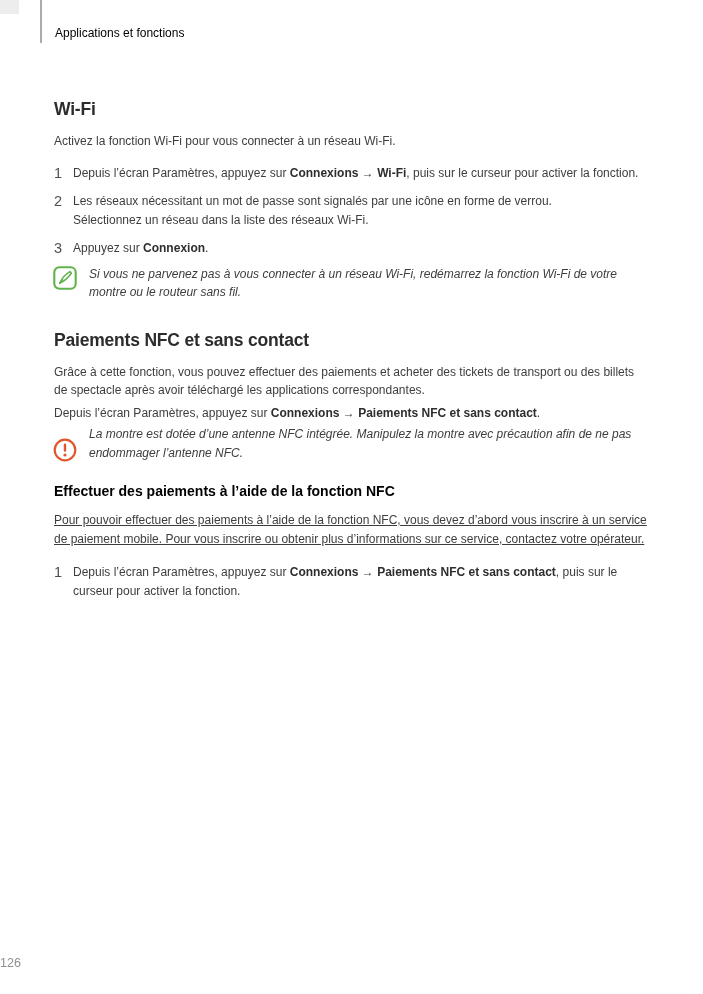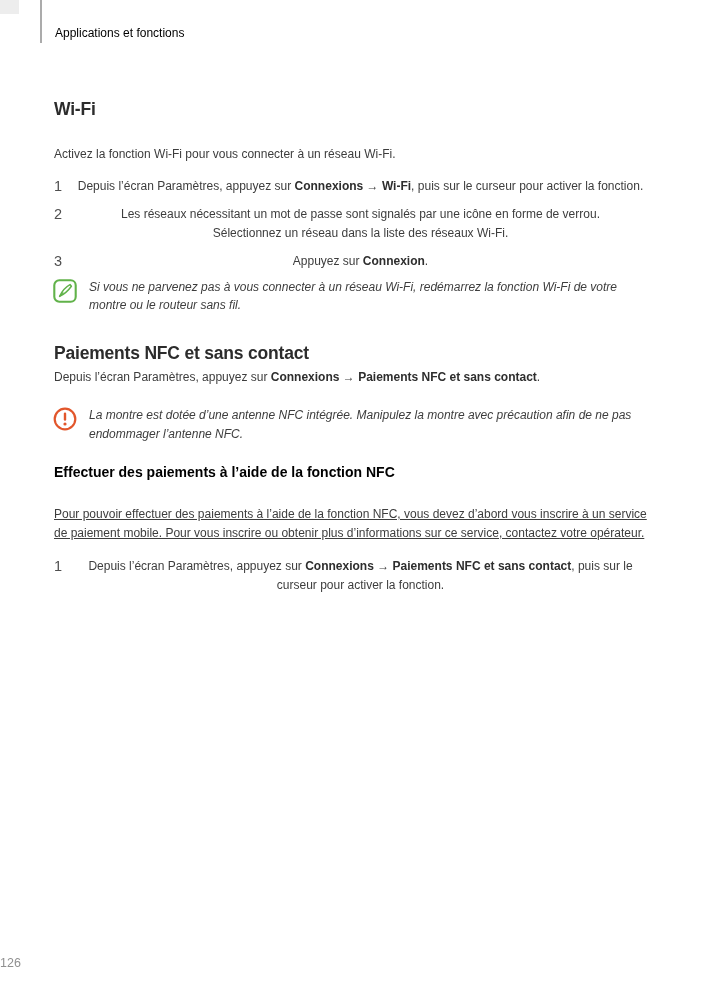--- a/index.html
+++ b/index.html
@@ -50,47 +50,47 @@
     font-size: 14px;
     line-height: 16px;
     font-weight: bold;
     color: #000000;
   }
   .body, .step-text, .callout-text {
     font-size: 12px;
     line-height: 18.5px;
     color: #3d3d3d;
   }
-  p.body { margin: 25px 0 0 0; }
+  p.body { margin: 12px 0 0 0; }
   p.body.tight { margin: 4px 0 0 0; }
   .bold { font-weight: bold; color: #2e2e2e; }
   .steps { margin: 13px 0 0 0; }
   .step {
     display: flex;
     align-items: flex-start;
     margin: 0 0 10px 0;
   }
   .step:last-child { margin-bottom: 0; }
   .step-num {
     flex: 0 0 19px;
     width: 19px;
     font-size: 14.5px;
     line-height: 18px;
     font-weight: 400;
     color: #4f4f4f;
   }
   .step-body { flex: 1; }
-  .step-text { margin: 0; text-align: center; }
+  .step-text { margin: 0; }
   .callout {
     display: flex;
     align-items: flex-start;
     margin: 7px 0 0 0;
     font-style: italic;
   }
-  .callout.warning { margin-top: 20px; }
+  .callout.warning { margin-top: 3px; align-items: flex-end; }
   .callout-icon {
     flex: 0 0 24px;
     width: 24px; height: 24px;
     margin: 1px 12px 0 -1px;
   }
   .callout-icon svg { display: block; width: 24px; height: 24px; }
   .callout-text { margin: 0; flex: 1; }
   .section-gap { margin-top: 28px; }
   .sub-intro { margin: 12px 0 0 0; text-decoration: underline; }
   .sub-steps { margin: 15px 0 0 0; }
@@ -148,20 +148,21 @@
           <rect x="1.3" y="1.3" width="21.4" height="21.4" rx="5" fill="none" style="stroke:var(--note-green)" stroke-width="2.1"></rect>
           <path d="M6.6 17.4 C9.2 11.6 12.6 8.0 17.0 5.6 L18.4 7.3 C15.4 11.5 11.8 15.0 6.6 17.4 Z" fill="none" style="stroke:var(--note-green)" stroke-width="1.5" stroke-linejoin="round"></path>
           <path d="M6.6 17.4 L10.2 13.4" fill="none" style="stroke:var(--note-green)" stroke-width="1.3"></path>
         </svg>
       </span>
       <p class="callout-text">Si vous ne parvenez pas à vous connecter à un réseau Wi-Fi, redémarrez la fonction Wi-Fi de votre montre ou le routeur sans fil.</p>
     </div>
 
     <h1 class="h1 section-gap">Paiements NFC et sans contact</h1>
 
+    <p class="body">Grâce à cette fonction, vous pouvez effectuer des paiements et acheter des tickets de transport ou des billets de spectacle après avoir téléchargé les applications correspondantes.</p>
 
     <p class="body tight"><span>Depuis l’écran Paramètres, appuyez sur </span><span class="bold">Connexions</span><span> → </span><span class="bold">Paiements NFC et sans contact</span><span>.</span></p>
 
     <div class="callout warning">
       <span class="callout-icon">
         <svg viewBox="0 0 24 24" xmlns="http://www.w3.org/2000/svg">
           <circle cx="12" cy="12" r="10.3" fill="none" style="stroke:var(--warning-orange)" stroke-width="2.2"></circle>
           <rect x="10.8" y="5.6" width="2.4" height="8.2" rx="1.2" style="fill:var(--warning-orange)"></rect>
           <circle cx="12" cy="17" r="1.6" style="fill:var(--warning-orange)"></circle>
         </svg>

